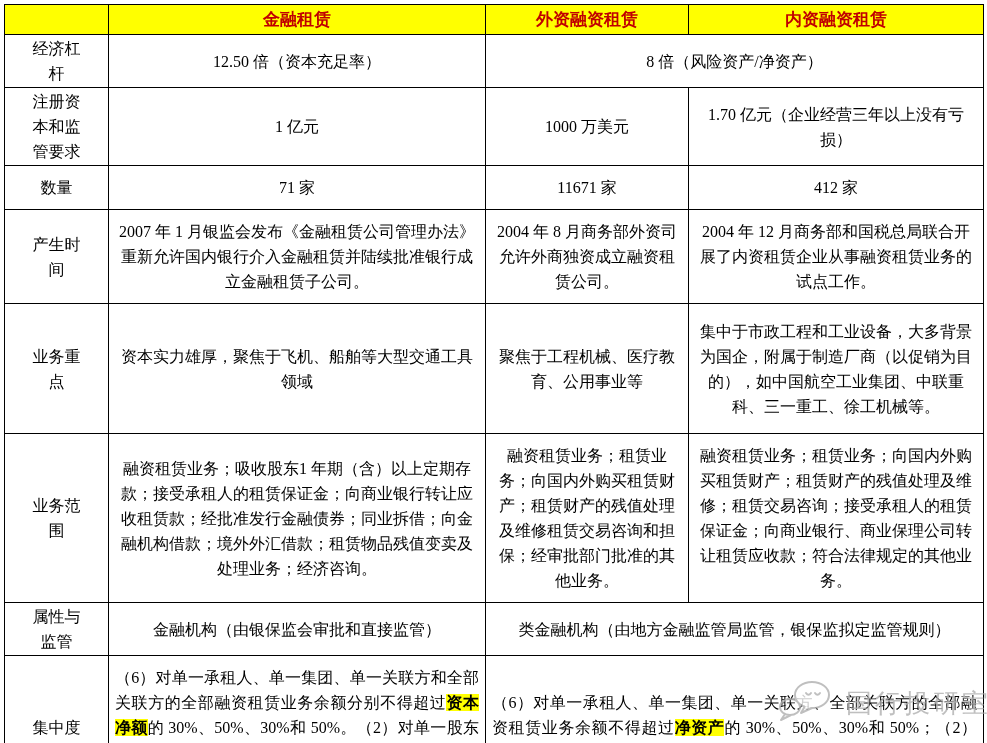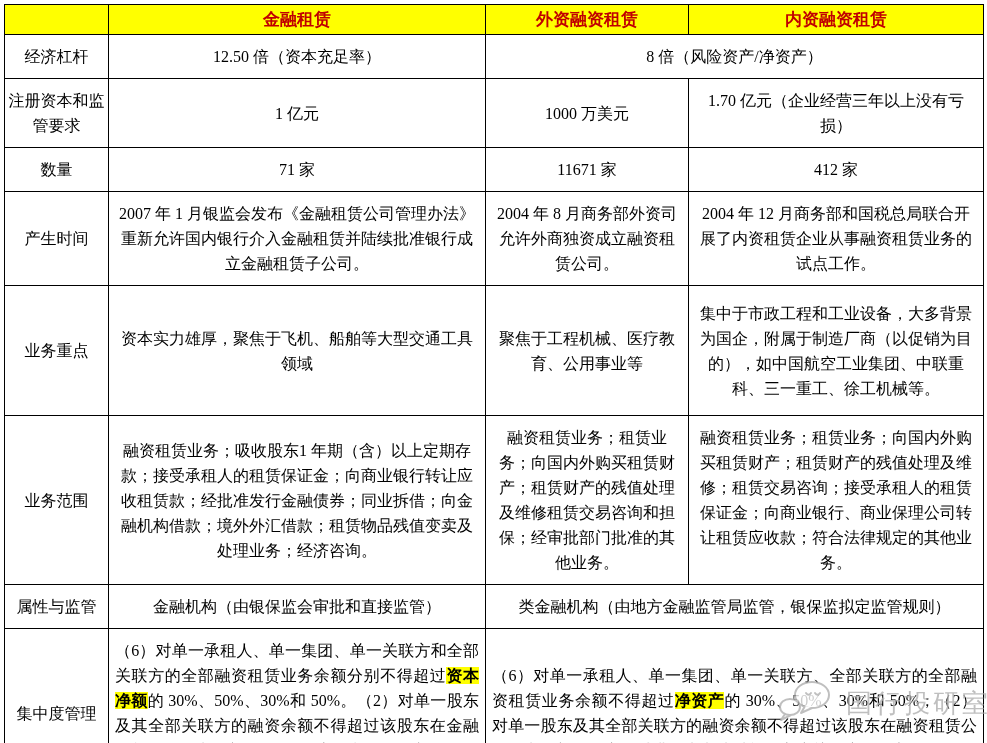--- a/index.html
+++ b/index.html
@@ -23,21 +23,21 @@
   td.hdr{
     background:#FFFF00;
     color:#C00000;
     font-weight:bold;
     font-size:17px;
     text-align:center;
     padding:2px 12px;
   }
   td.lbl{
     text-align:center;
-    padding:1px 2px;
+    padding:1px 20px;
   }
   td.c{text-align:center;}
   td.j{text-align:justify;text-justify:inter-ideograph;}
   .hl{background:#FFFF00;font-weight:bold;}
   .watermark{
     position:absolute;
     left:778px;top:678px;
     display:flex;align-items:center;gap:14px;
     color:#b0b0b0;
     font-size:26px;

